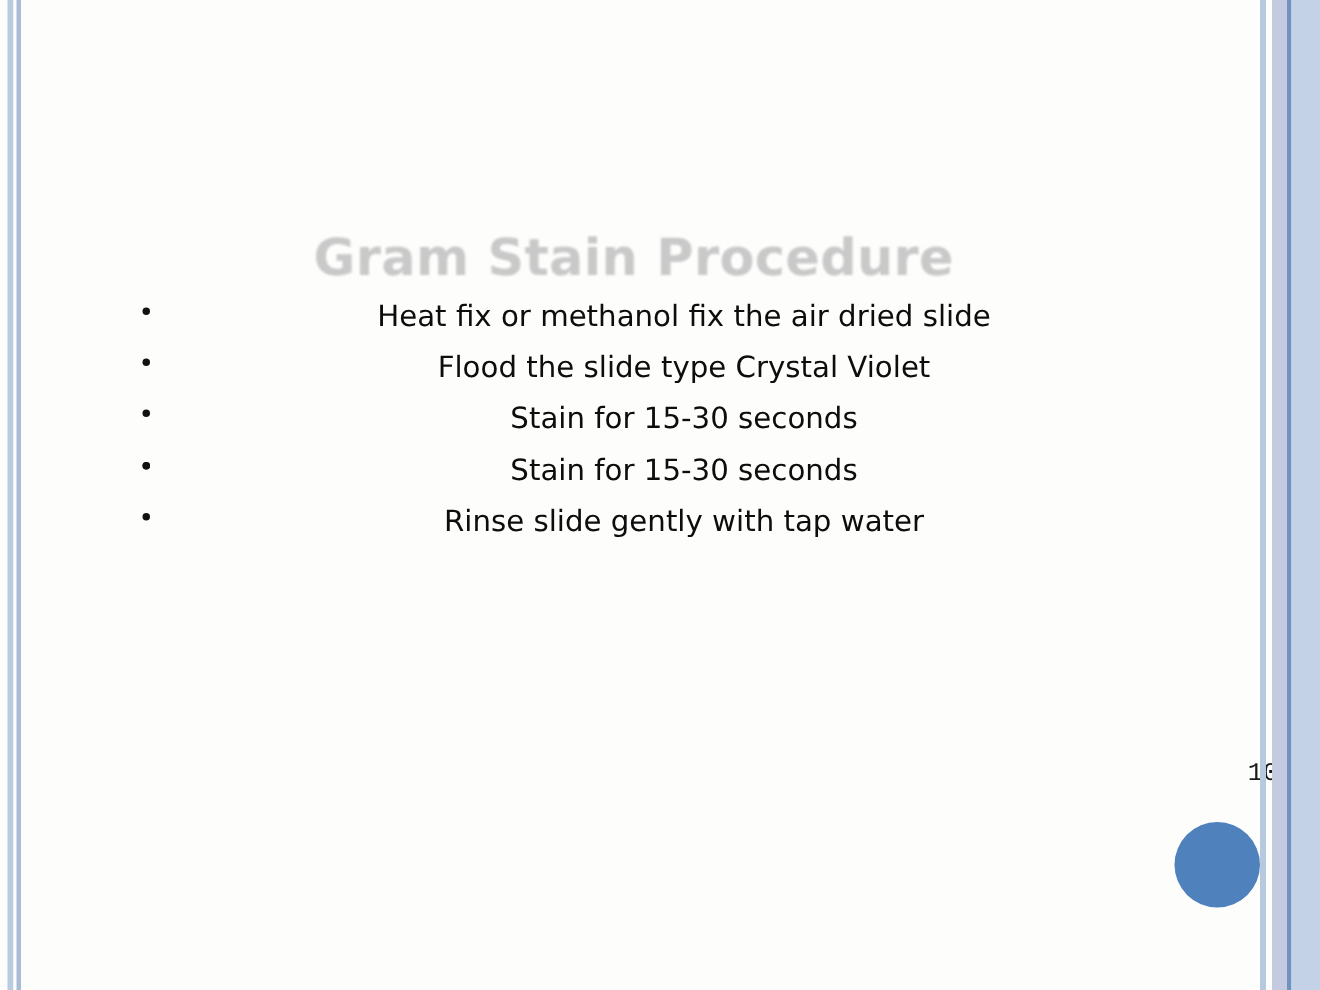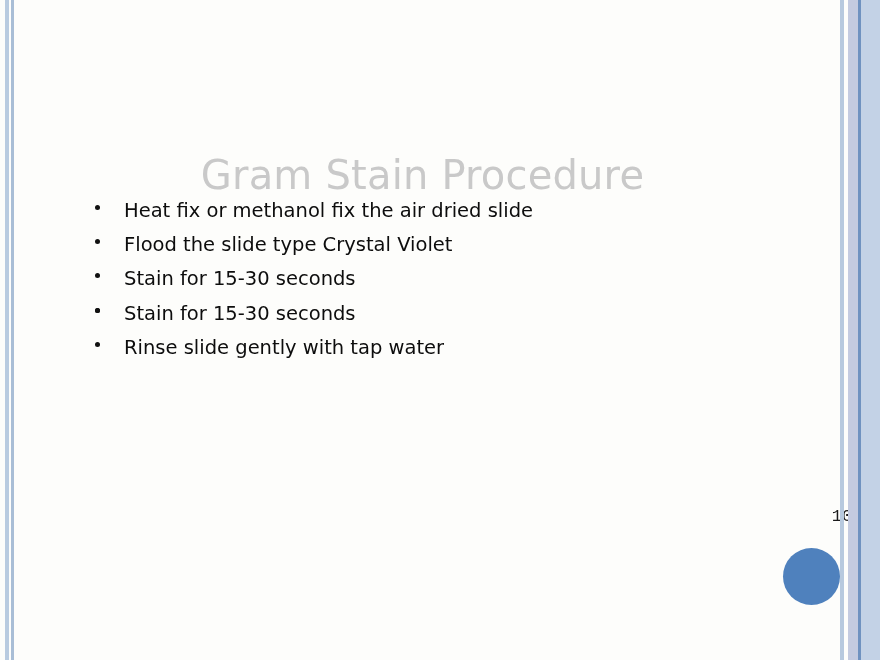--- a/index.html
+++ b/index.html
@@ -83,22 +83,22 @@
   }
 
   
   .slide-title {
     position: absolute;
     left: 0;
     top: 152px;
     width: 845px;
     text-align: center;
     font-family: "DejaVu Sans", sans-serif;
-    font-size: 40px;
-    font-weight: normal;
+    font-size: 34px;
+    font-weight: bold;
     color: #c9c9c9;
     letter-spacing: 0.2px;
     filter: blur(0.55px);
     white-space: nowrap;
   }
 
   
   .body-list {
     position: absolute;
     left: 88px;
@@ -109,20 +109,21 @@
     list-style: none;
   }
   .bullet-item {
     position: relative;
     padding-left: 36px;
     margin: 0 0 5px 0;
     font-family: "DejaVu Sans", sans-serif;
     font-size: 19.5px;
     line-height: 29.2px;
     color: #0d0d0d;
+    text-align: center;
   }
   .bullet-item .dot {
     position: absolute;
     left: 7px;
     top: 9px;
     width: 5px;
     height: 5px;
     border-radius: 50%;
     background: #111111;
   }

